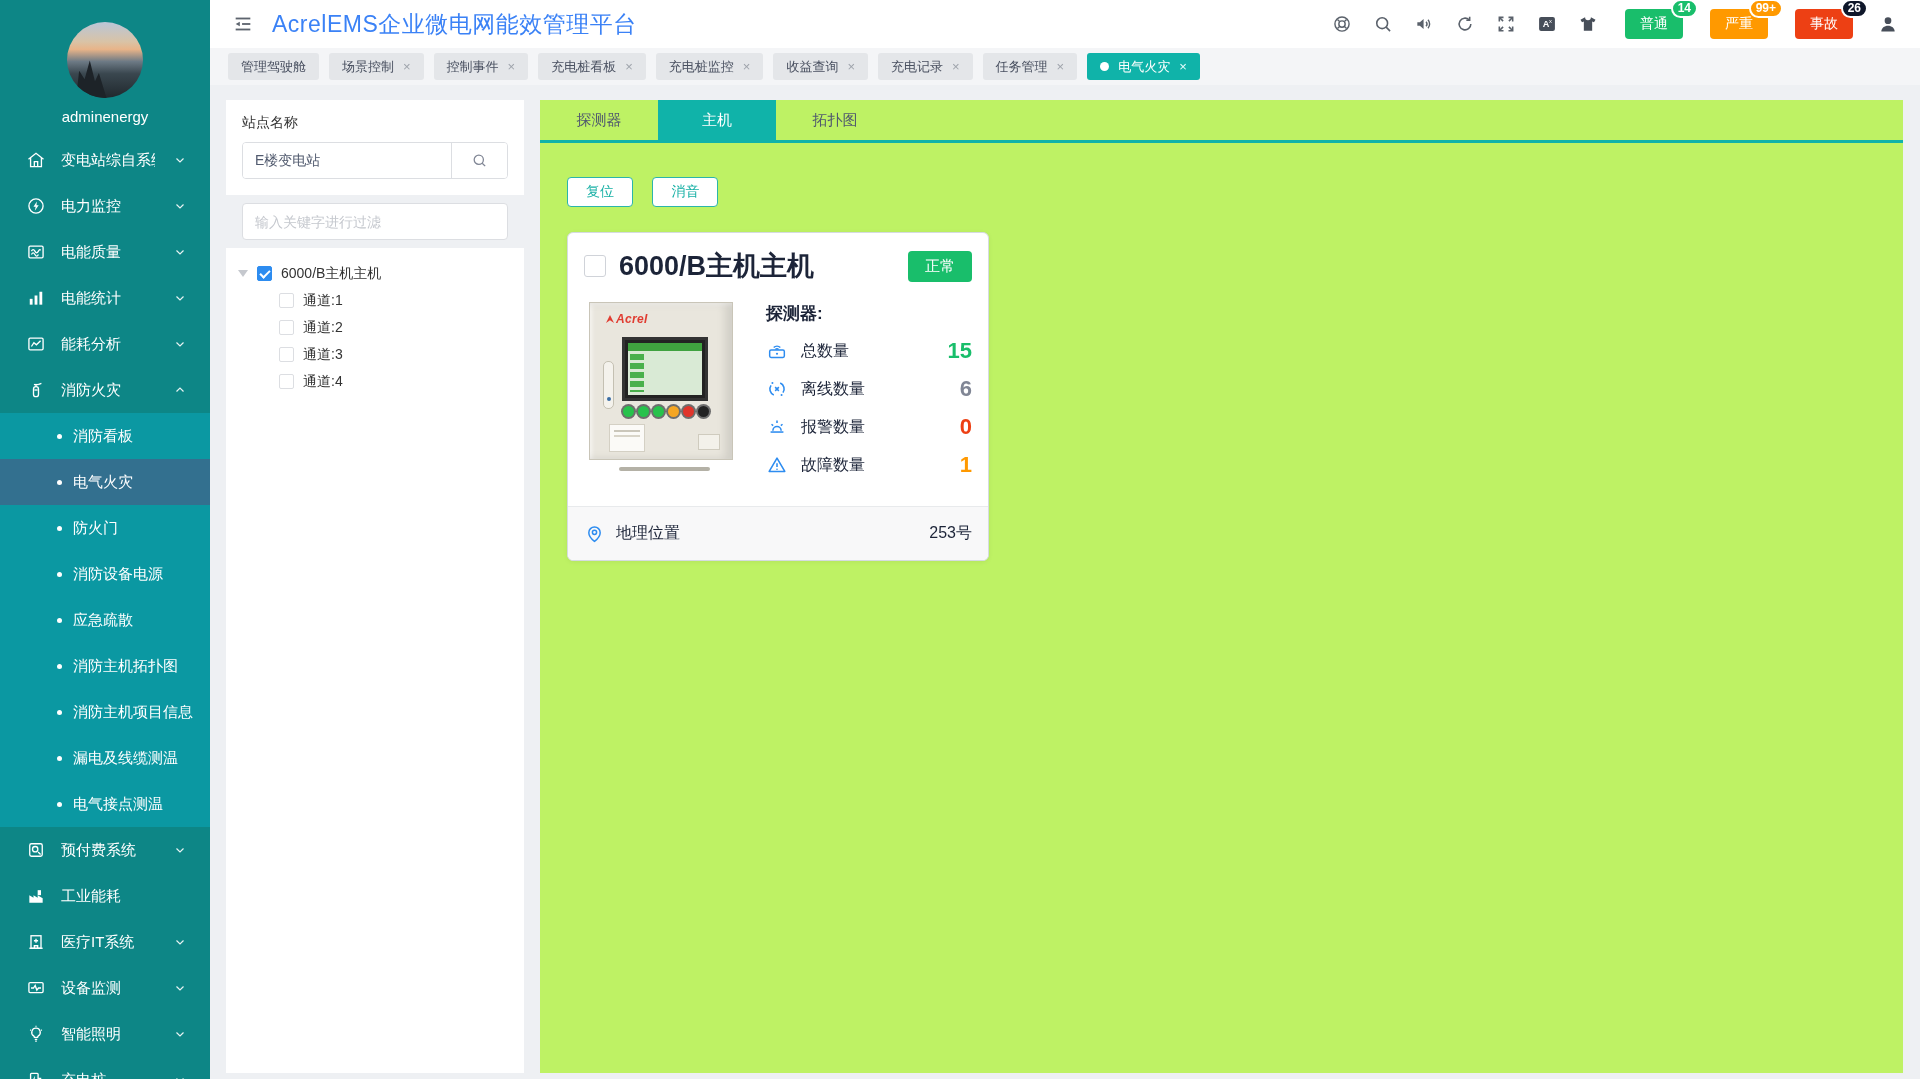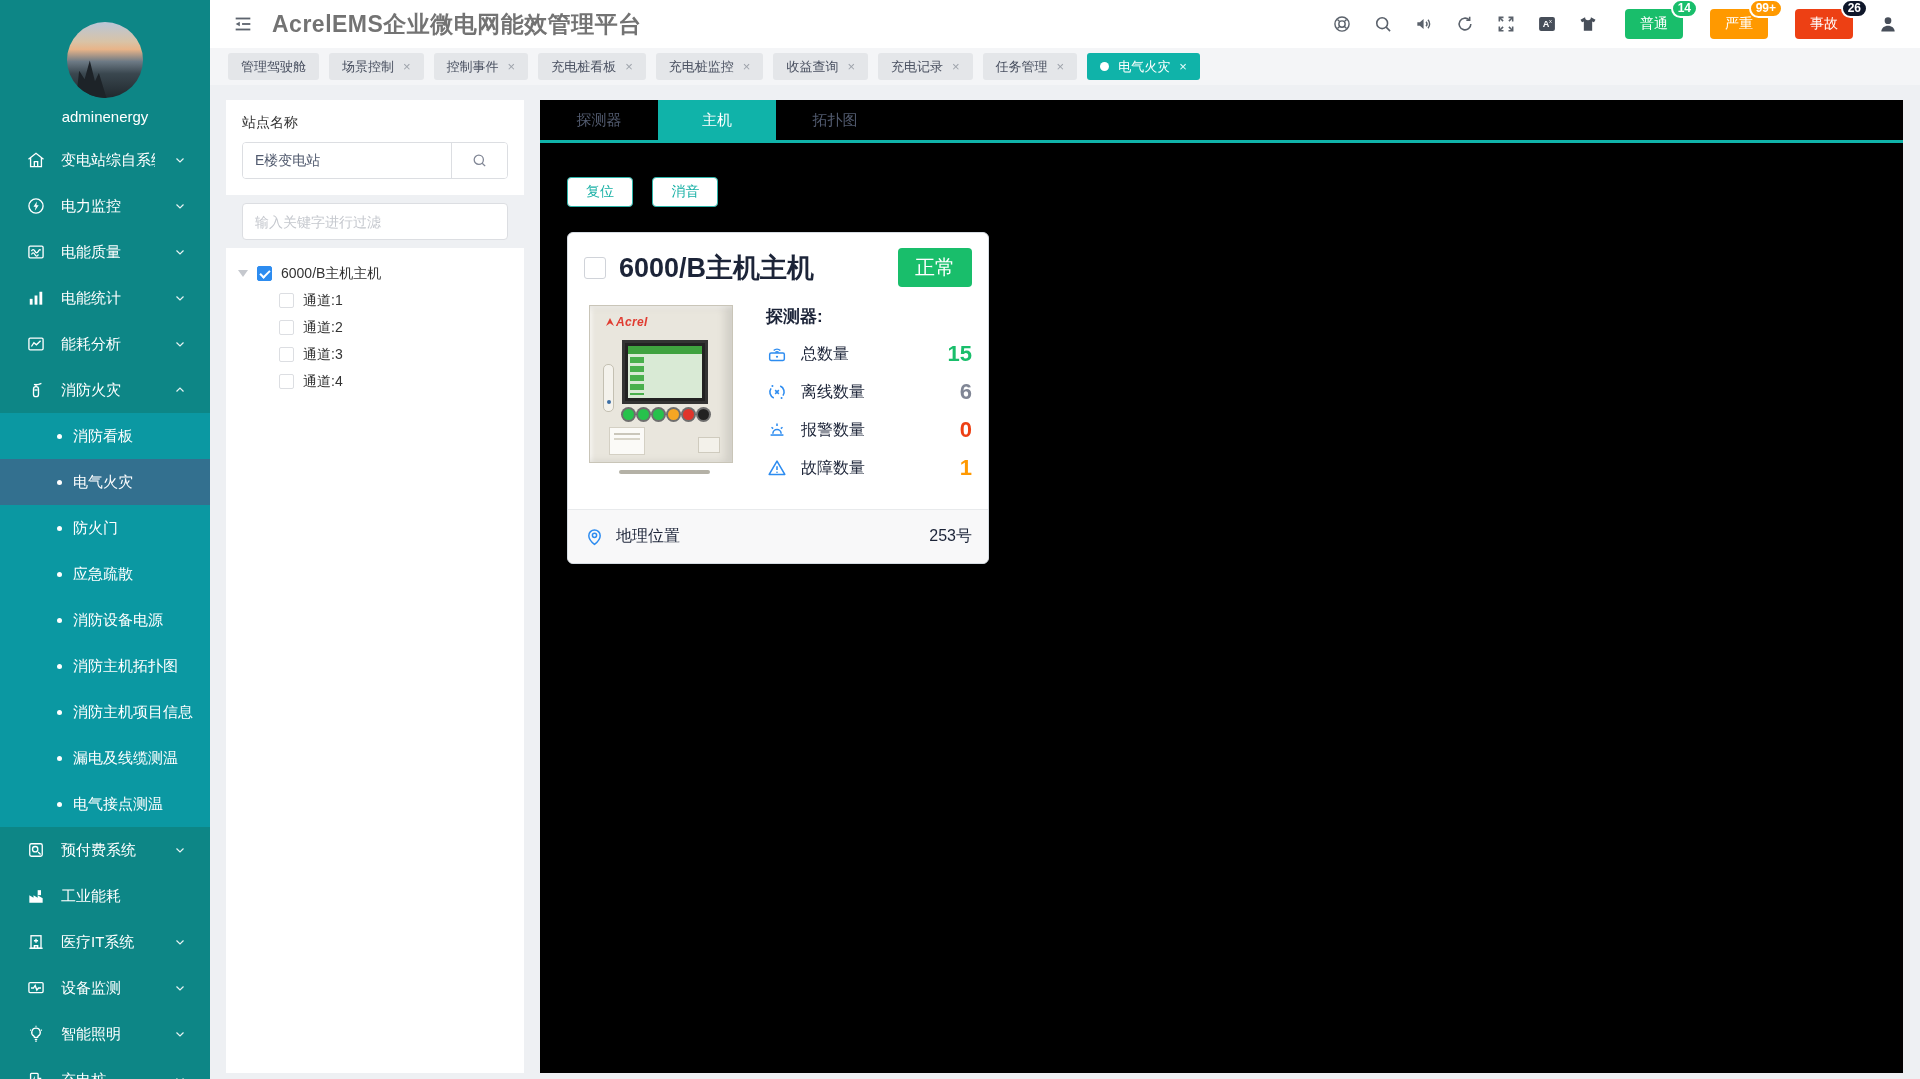--- a/index.html
+++ b/index.html
@@ -18,21 +18,21 @@
   .mi-label { flex:1; white-space:nowrap; overflow:hidden; }
   .chev { opacity:.9; flex:0 0 12px; }
   .submenu { background:#0b98a2; }
   .submenu-item { height:46px; display:flex; align-items:center; padding-left:57px; font-size:15px; cursor:pointer; }
   .submenu-item .bullet { width:5px; height:5px; border-radius:50%; background:#fff; margin-right:11px; }
   .submenu-item.active { background:#33708f; }
 
   
   .header { position:absolute; left:210px; top:0; right:0; height:48px; background:#fff; display:flex; align-items:center; padding:0 22px; }
   .burger { cursor:pointer; display:flex; align-items:center; }
-  .app-title { color:#737373; font-size:23px; font-weight:700; margin-left:18px; letter-spacing:.5px; }
+  .app-title { color:#3b82f6; font-size:23px; font-weight:400; margin-left:18px; letter-spacing:.5px; }
   .header-right { margin-left:auto; display:flex; align-items:center; gap:21px; }
   .hicon { width:20px; height:20px; color:#5a616b; cursor:pointer; display:block; }
   .alarm-btn { position:relative; border:none; border-radius:4px; color:#fff; font-size:14px; padding:6px 15px; cursor:pointer; margin-left:6px; }
   .alarm-btn.b-green { background:#19be6b; }
   .alarm-btn.b-amber { background:#ff9900; }
   .alarm-btn.b-red   { background:#ed4014; margin-right:4px; }
   .alarm-badge { position:absolute; top:-10px; right:-15px; border:2px solid #fff; border-radius:10px; font-size:12px; line-height:15px; padding:0 5px; color:#fff; font-weight:700; }
   .b-green .alarm-badge { background:#19be6b; } .b-amber .alarm-badge { background:#ff9900; } .b-red .alarm-badge { background:#0f172a; }
 
   
@@ -56,33 +56,33 @@
   .filter-band input::placeholder { color:#c5c8ce; }
   .tree { padding:12px 8px 0 12px; font-size:14px; }
   .tree-row { display:flex; align-items:center; height:27px; gap:9px; cursor:pointer; }
   .caret { width:0; height:0; border-left:5px solid transparent; border-right:5px solid transparent; border-top:7px solid #c5c8ce; }
   .cb { width:15px; height:15px; border:1px solid #dcdee2; border-radius:2px; background:#fff; flex:0 0 15px; position:relative; cursor:pointer; }
   .cb.checked { background:#2d8cf0; border-color:#2d8cf0; }
   .cb.checked::after { content:""; position:absolute; left:4px; top:1px; width:4px; height:8px; border:solid #fff; border-width:0 2px 2px 0; transform:rotate(45deg); }
   .tree-children .tree-row { padding-left:41px; }
 
   
-  .right-panel { position:absolute; left:540px; top:100px; right:17px; bottom:6px; background:#000000; }
+  .right-panel { position:absolute; left:540px; top:100px; right:17px; bottom:6px; background:#bef264; }
   .rp-tabs { display:flex; border-bottom:3px solid #10b3a9; }
   .rp-tab { width:118px; height:40px; display:flex; align-items:center; justify-content:center; font-size:15px; color:#515a6e; cursor:pointer; }
   .rp-tab.active { background:#10b3a9; color:#fff; }
   .rp-body { padding:34px 27px; }
   .btn-outline { height:30px; min-width:66px; padding:0 17px; border:1px solid #2cb5aa; color:#17b0a5; background:#fff; border-radius:4px; font-size:14px; margin-right:15px; cursor:pointer; }
 
   
   .card { width:422px; margin-top:25px; border:1px solid #d5dbe1; border-radius:6px; box-shadow:0 1px 5px rgba(0,0,0,.06); background:#fff; }
   .card-head { display:flex; align-items:center; gap:13px; padding:15px 16px 8px; }
   .card-cb { width:22px; height:22px; border:1px solid #d0d3d9; border-radius:3px; background:#fff; cursor:pointer; }
   .card-title { font-size:27px; font-weight:700; color:#1c2438; flex:1; white-space:nowrap; }
-  .status-badge { background:#19be6b; color:#fff; font-size:20px; padding:6px 17px; border-radius:4px; }
+  .status-badge { background:#19be6b; color:#fff; font-size:15px; padding:6px 17px; border-radius:4px; }
   .card-body { display:flex; gap:24px; padding:8px 16px 16px; }
   .stats { flex:1; padding-top:2px; }
   .stats-title { font-size:17px; font-weight:700; color:#1c2438; margin-bottom:13px; }
   .stat-row { display:flex; align-items:center; gap:13px; margin-bottom:12px; }
   .stat-row svg { flex:0 0 22px; }
   .stat-label { font-size:16px; color:#1c2438; flex:1; }
   .stat-value { font-size:22px; font-weight:700; }
   .v-green { color:#19be6b; } .v-gray { color:#808695; } .v-red { color:#ed4014; } .v-orange { color:#ff9900; }
   .card-foot { background:#f8f8f9; border-top:1px solid #e8eaec; padding:16px; display:flex; align-items:center; gap:11px; border-radius:0 0 6px 6px; }
   .loc-label { font-size:16px; color:#1c2438; flex:1; }
@@ -191,25 +191,25 @@
       <div class="submenu-item active">
           <span class="bullet"></span>
           <span>电气火灾</span>
         </div>
       <div class="submenu-item">
           <span class="bullet"></span>
           <span>防火门</span>
         </div>
       <div class="submenu-item">
           <span class="bullet"></span>
+          <span>消防设备电源</span>
+        </div>
+      <div class="submenu-item">
+          <span class="bullet"></span>
           <span>应急疏散</span>
-        </div>
-      <div class="submenu-item">
-          <span class="bullet"></span>
-          <span>消防设备电源</span>
         </div>
       <div class="submenu-item">
           <span class="bullet"></span>
           <span>消防主机拓扑图</span>
         </div>
       <div class="submenu-item">
           <span class="bullet"></span>
           <span>消防主机项目信息</span>
         </div>
       <div class="submenu-item">

